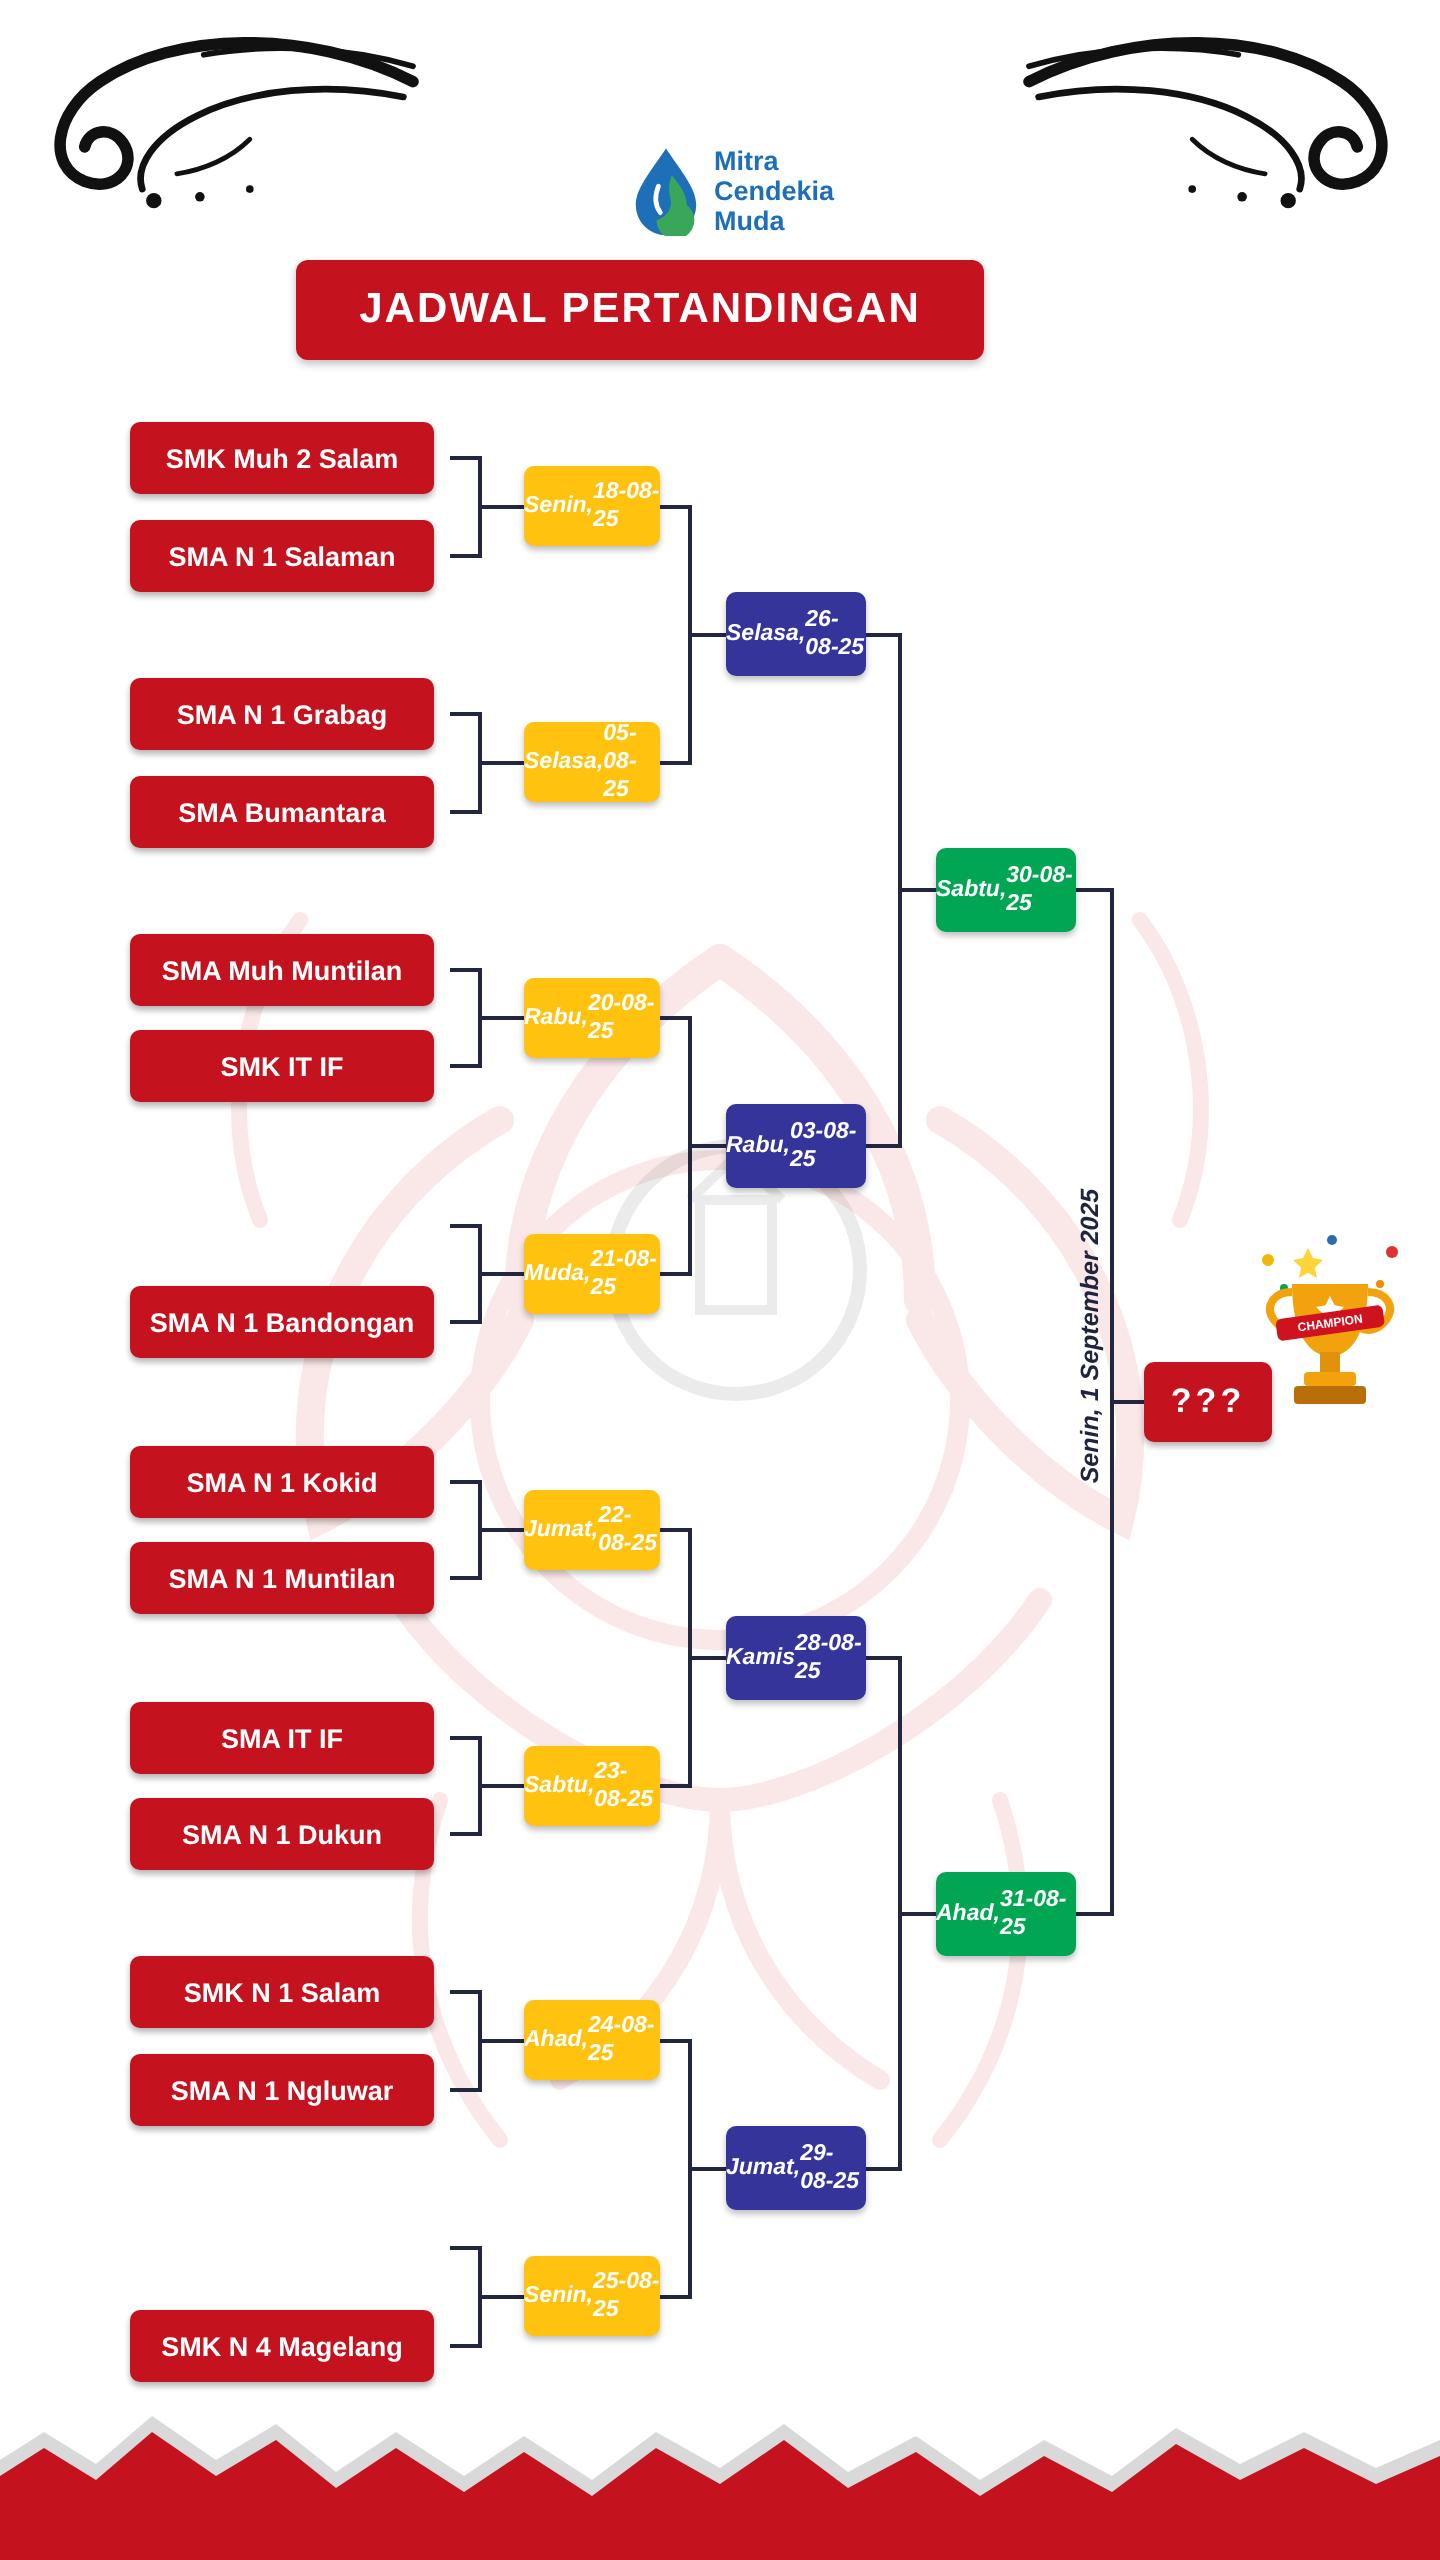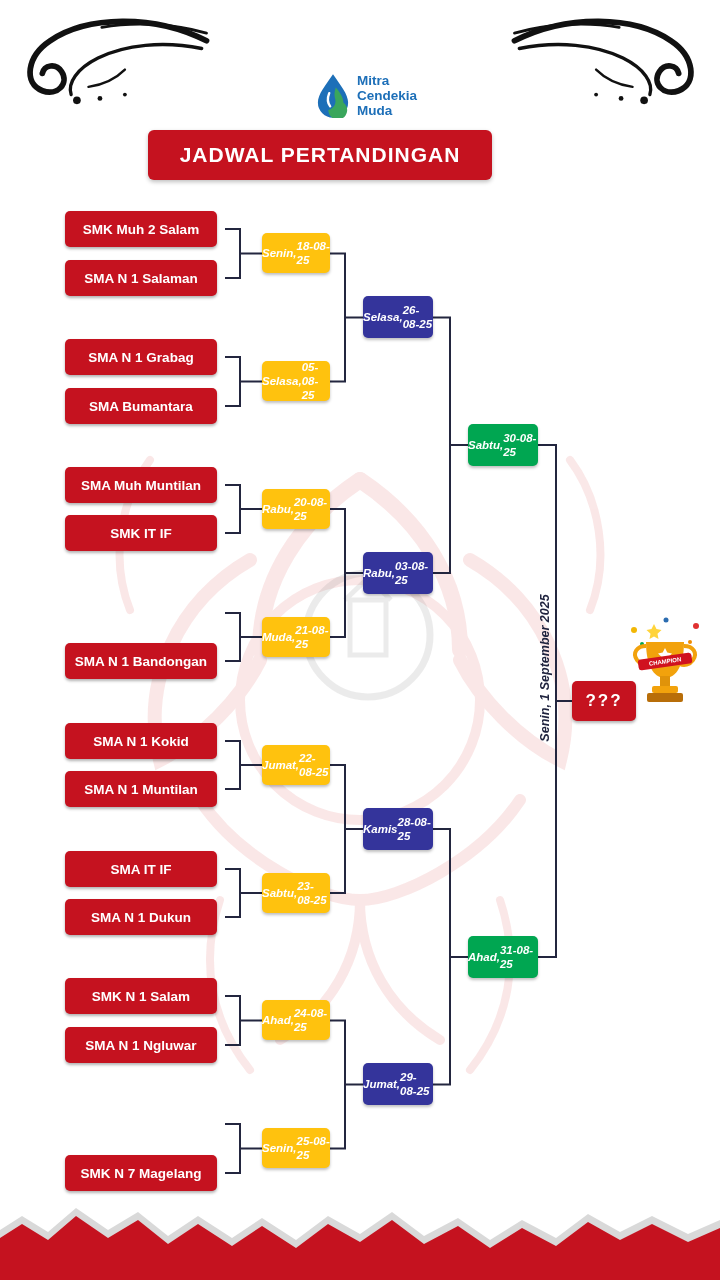--- a/index.html
+++ b/index.html
@@ -161,21 +161,21 @@
   <div class="team" style="top:899px">
       <span>SMA N 1 Dukun</span>
     </div>
   <div class="team" style="top:978px">
       <span>SMK N 1 Salam</span>
     </div>
   <div class="team" style="top:1027px">
       <span>SMA N 1 Ngluwar</span>
     </div>
   <div class="team" style="top:1155px">
-      <span>SMK N 7 Magelang</span>
+      <span>SMK N 4 Magelang</span>
     </div>
 
   <div class="date-box r1" style="top:233px">
     <span>Senin,</span>
     <span>18-08-25</span>
   </div>
   <div class="date-box r1" style="top:361px">
     <span>Selasa,</span>
     <span>05-08-25</span>
   </div>

